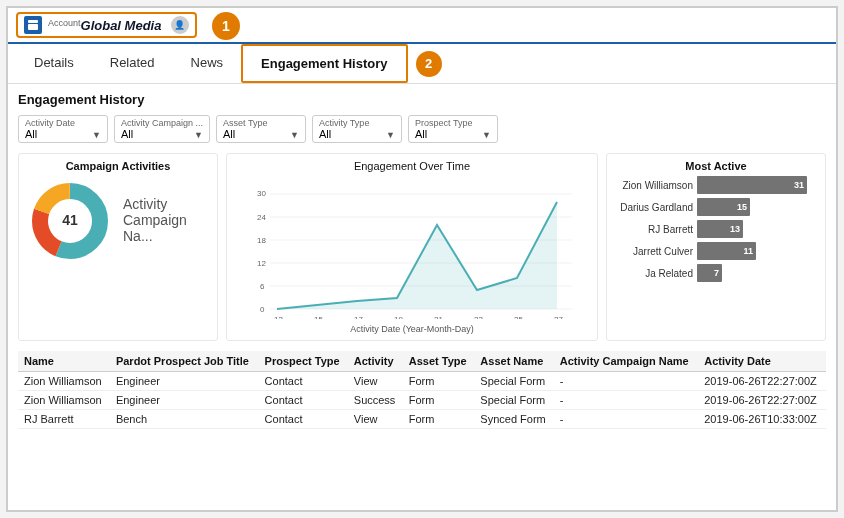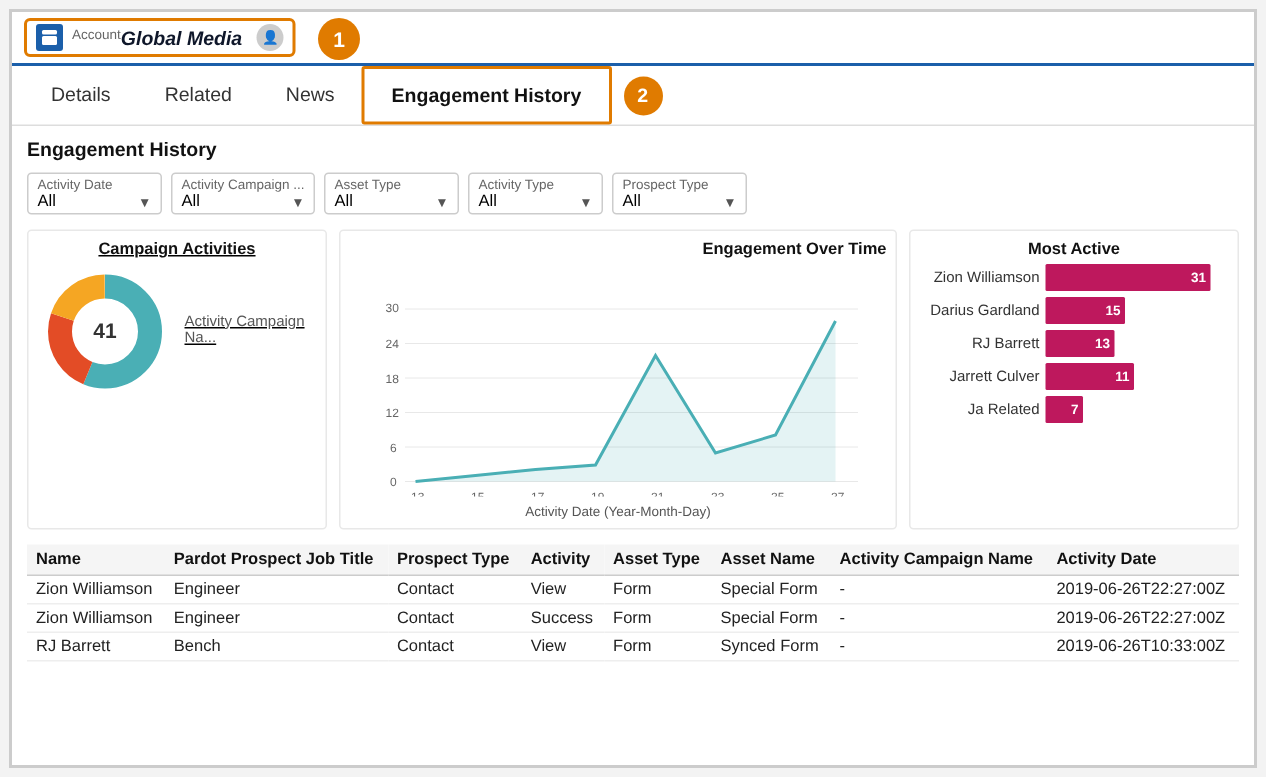--- a/index.html
+++ b/index.html
@@ -154,46 +154,46 @@
       background: #fff;
     }
     .chart-title {
       text-align: center;
       font-size: 11px;
       font-weight: bold;
       margin-bottom: 4px;
       color: #111;
     }
     
-    .donut-chart-card { width: 200px; text-decoration: underline; }
+    .donut-chart-card { width: 200px; }
     .donut-container {
       display: flex;
       align-items: center;
       gap: 8px;
     }
     .donut-svg { flex-shrink: 0; }
     .legend { font-size: 9px; }
     .legend-item { display: flex; align-items: center; gap: 3px; margin-bottom: 2px; }
     .legend-dot { width: 7px; height: 7px; border-radius: 50%; }
     
     .line-chart-card { flex: 1; }
-    .line-chart-title { font-size: 11px; font-weight: bold; text-align: right; margin-bottom: 14px; }
+    .line-chart-title { font-size: 11px; font-weight: normal; text-align: center; margin-bottom: 2px; }
     .line-chart-subtitle { font-size: 9px; text-align: center; color: #555; margin-top: 2px; }
     
     .bar-chart-card { width: 220px; }
     .bar-row {
       display: flex;
       align-items: center;
       margin-bottom: 4px;
       gap: 4px;
     }
     .bar-name { font-size: 10px; width: 80px; text-align: right; color: #333; }
     .bar-fill {
       height: 18px;
-      background: #be185d;
+      background: #737373;
       border-radius: 1px;
       display: flex;
       align-items: center;
       justify-content: flex-end;
       padding-right: 3px;
     }
     .bar-val { font-size: 9px; color: #fff; font-weight: bold; }
     
     .data-table {
       width: 100%;
@@ -292,21 +292,21 @@
         <div class="donut-container">
           <svg class="donut-svg" width="90" height="90" viewBox="0 0 90 90">
 
             <text x="45" y="49" text-anchor="middle" font-size="14" font-weight="bold" fill="#333">41</text>
 
             <circle cx="45" cy="45" r="30" fill="none" stroke="#4aafb5" stroke-width="16" stroke-dasharray="105.8 83.2" stroke-dashoffset="0" transform="rotate(-90 45 45)"></circle>
             <circle cx="45" cy="45" r="30" fill="none" stroke="#e34c26" stroke-width="16" stroke-dasharray="45.2 143.8" stroke-dashoffset="-105.8" transform="rotate(-90 45 45)"></circle>
             <circle cx="45" cy="45" r="30" fill="none" stroke="#f5a623" stroke-width="16" stroke-dasharray="37 152" stroke-dashoffset="-151" transform="rotate(-90 45 45)"></circle>
           </svg>
           <div>
-            <div style="font-size:10px;color:#555;margin-bottom:3px;">Activity Campaign Na...</div>
+            <div style="font-size:14px;color:#555;margin-bottom:3px;">Activity Campaign Na...</div>
           </div>
         </div>
       </div>
 
       <div class="chart-card line-chart-card">
         <div class="chart-title line-chart-title">Engagement Over Time</div>
         <svg width="100%" height="145" viewBox="0 0 340 145">
 
           <text x="18" y="138" font-size="8" fill="#666">0</text>
           <text x="18" y="115" font-size="8" fill="#666">6</text>

